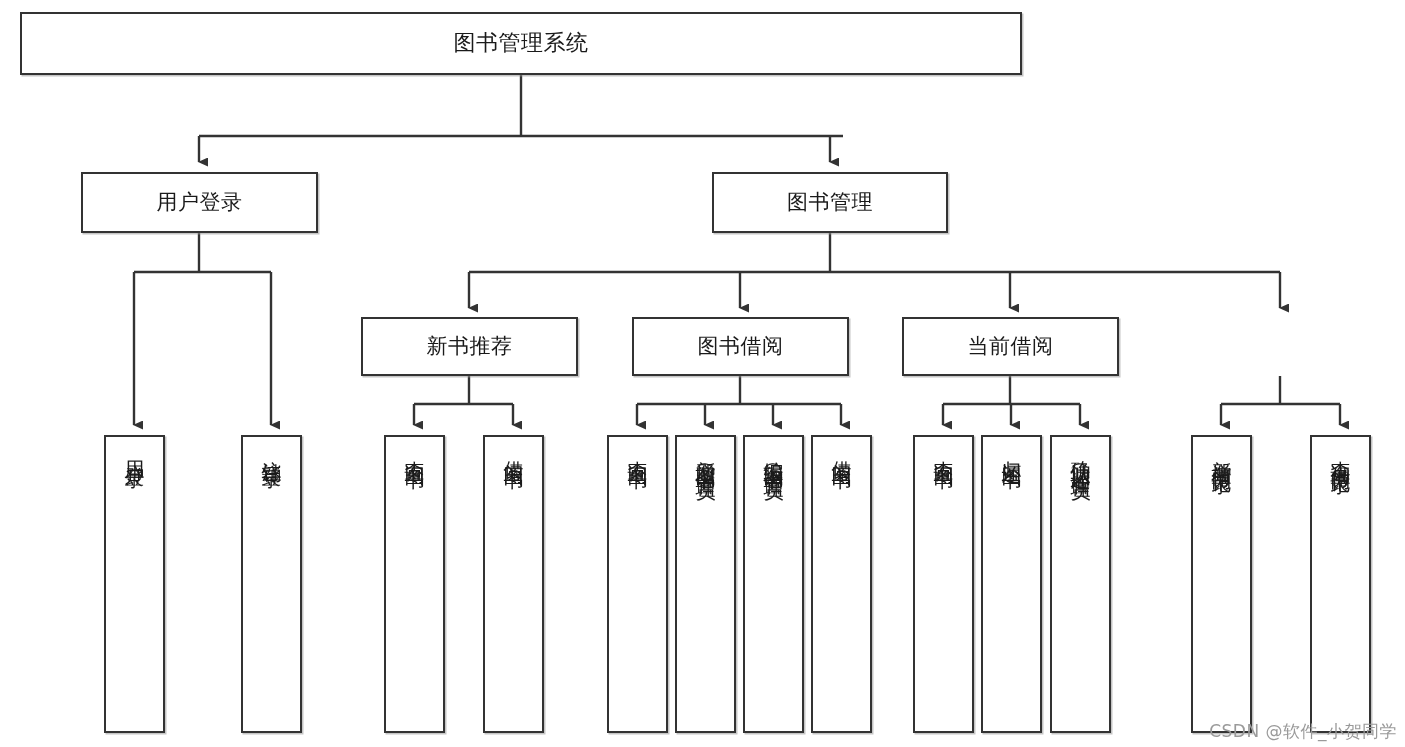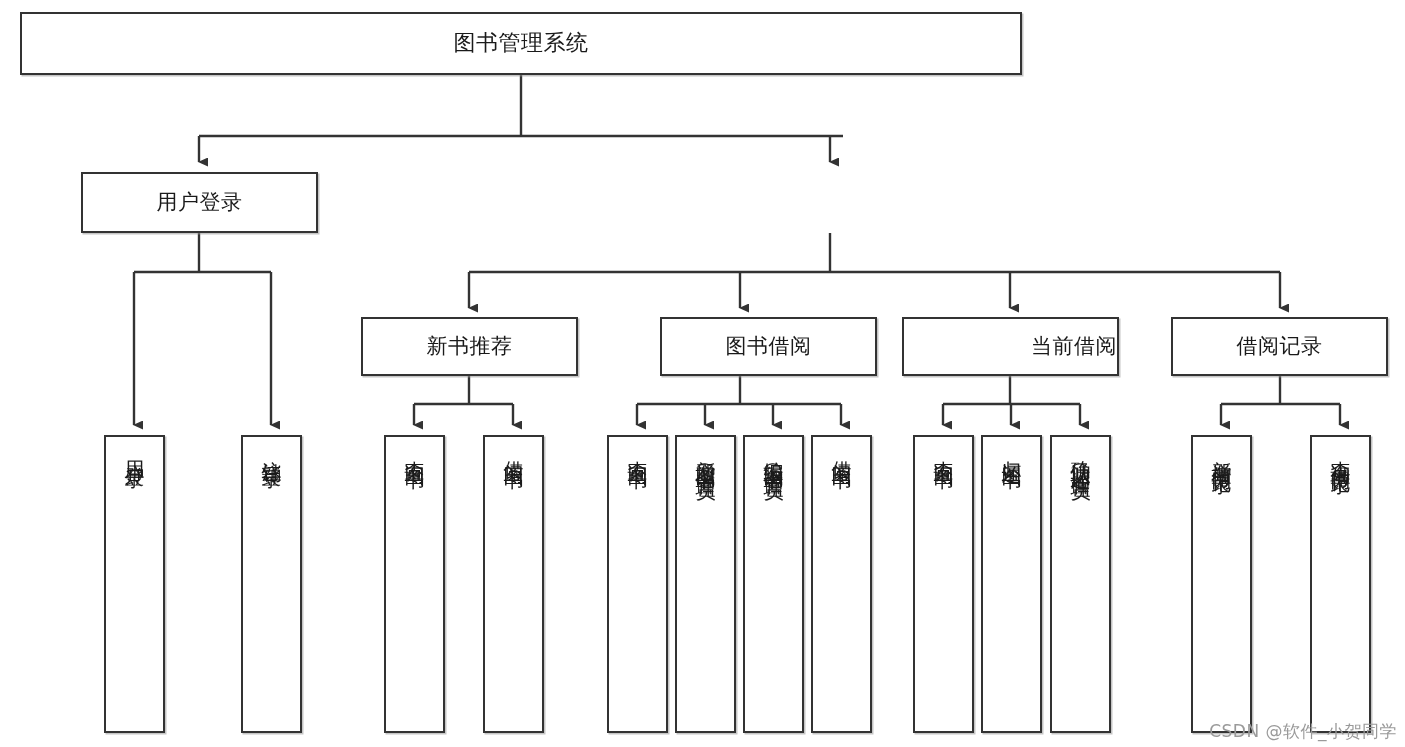--- a/index.html
+++ b/index.html
@@ -130,36 +130,36 @@
   </svg>
 
   <div class="node horizontal root" style="left:20px; top:12px; width:1002px; height:63px;">
     <span class="node-label">图书管理系统</span>
   </div>
 
   <div class="node horizontal" style="left:81px; top:172px; width:237px; height:61px;">
     <span class="node-label">用户登录</span>
   </div>
 
+  <div class="node horizontal" style="left:712px; top:172px; width:236px; height:61px;">
+    <span class="node-label">图书管理</span>
+  </div>
 
   <div class="node horizontal" style="left:361px; top:317px; width:217px; height:59px;text-align:right;">
     <span class="node-label">新书推荐</span>
   </div>
 
-  <div class="node horizontal" style="left:632px; top:317px; width:217px; height:59px;margin-left:28px;">
+  <div class="node horizontal" style="left:632px; top:317px; width:217px; height:59px;">
     <span class="node-label">图书借阅</span>
   </div>
 
-  <div class="node horizontal" style="left:902px; top:317px; width:217px; height:59px;justify-content:flex-end;">
+  <div class="node horizontal" style="left:902px; top:317px; width:217px; height:59px;">
     <span class="node-label">当前借阅</span>
   </div>
 
-  <div class="node horizontal" style="left:1171px; top:317px; width:217px; height:59px;">
-    <span class="node-label">借阅记录</span>
-  </div>
 
   <div class="node vertical" style="left:104px; top:435px; width:61px; height:298px;">
     <span class="node-label">用户登录</span>
   </div>
 
   <div class="node vertical" style="left:241px; top:435px; width:61px; height:298px;">
     <span class="node-label">注销登录</span>
   </div>
 
   <div class="node vertical" style="left:384px; top:435px; width:61px; height:298px;">

